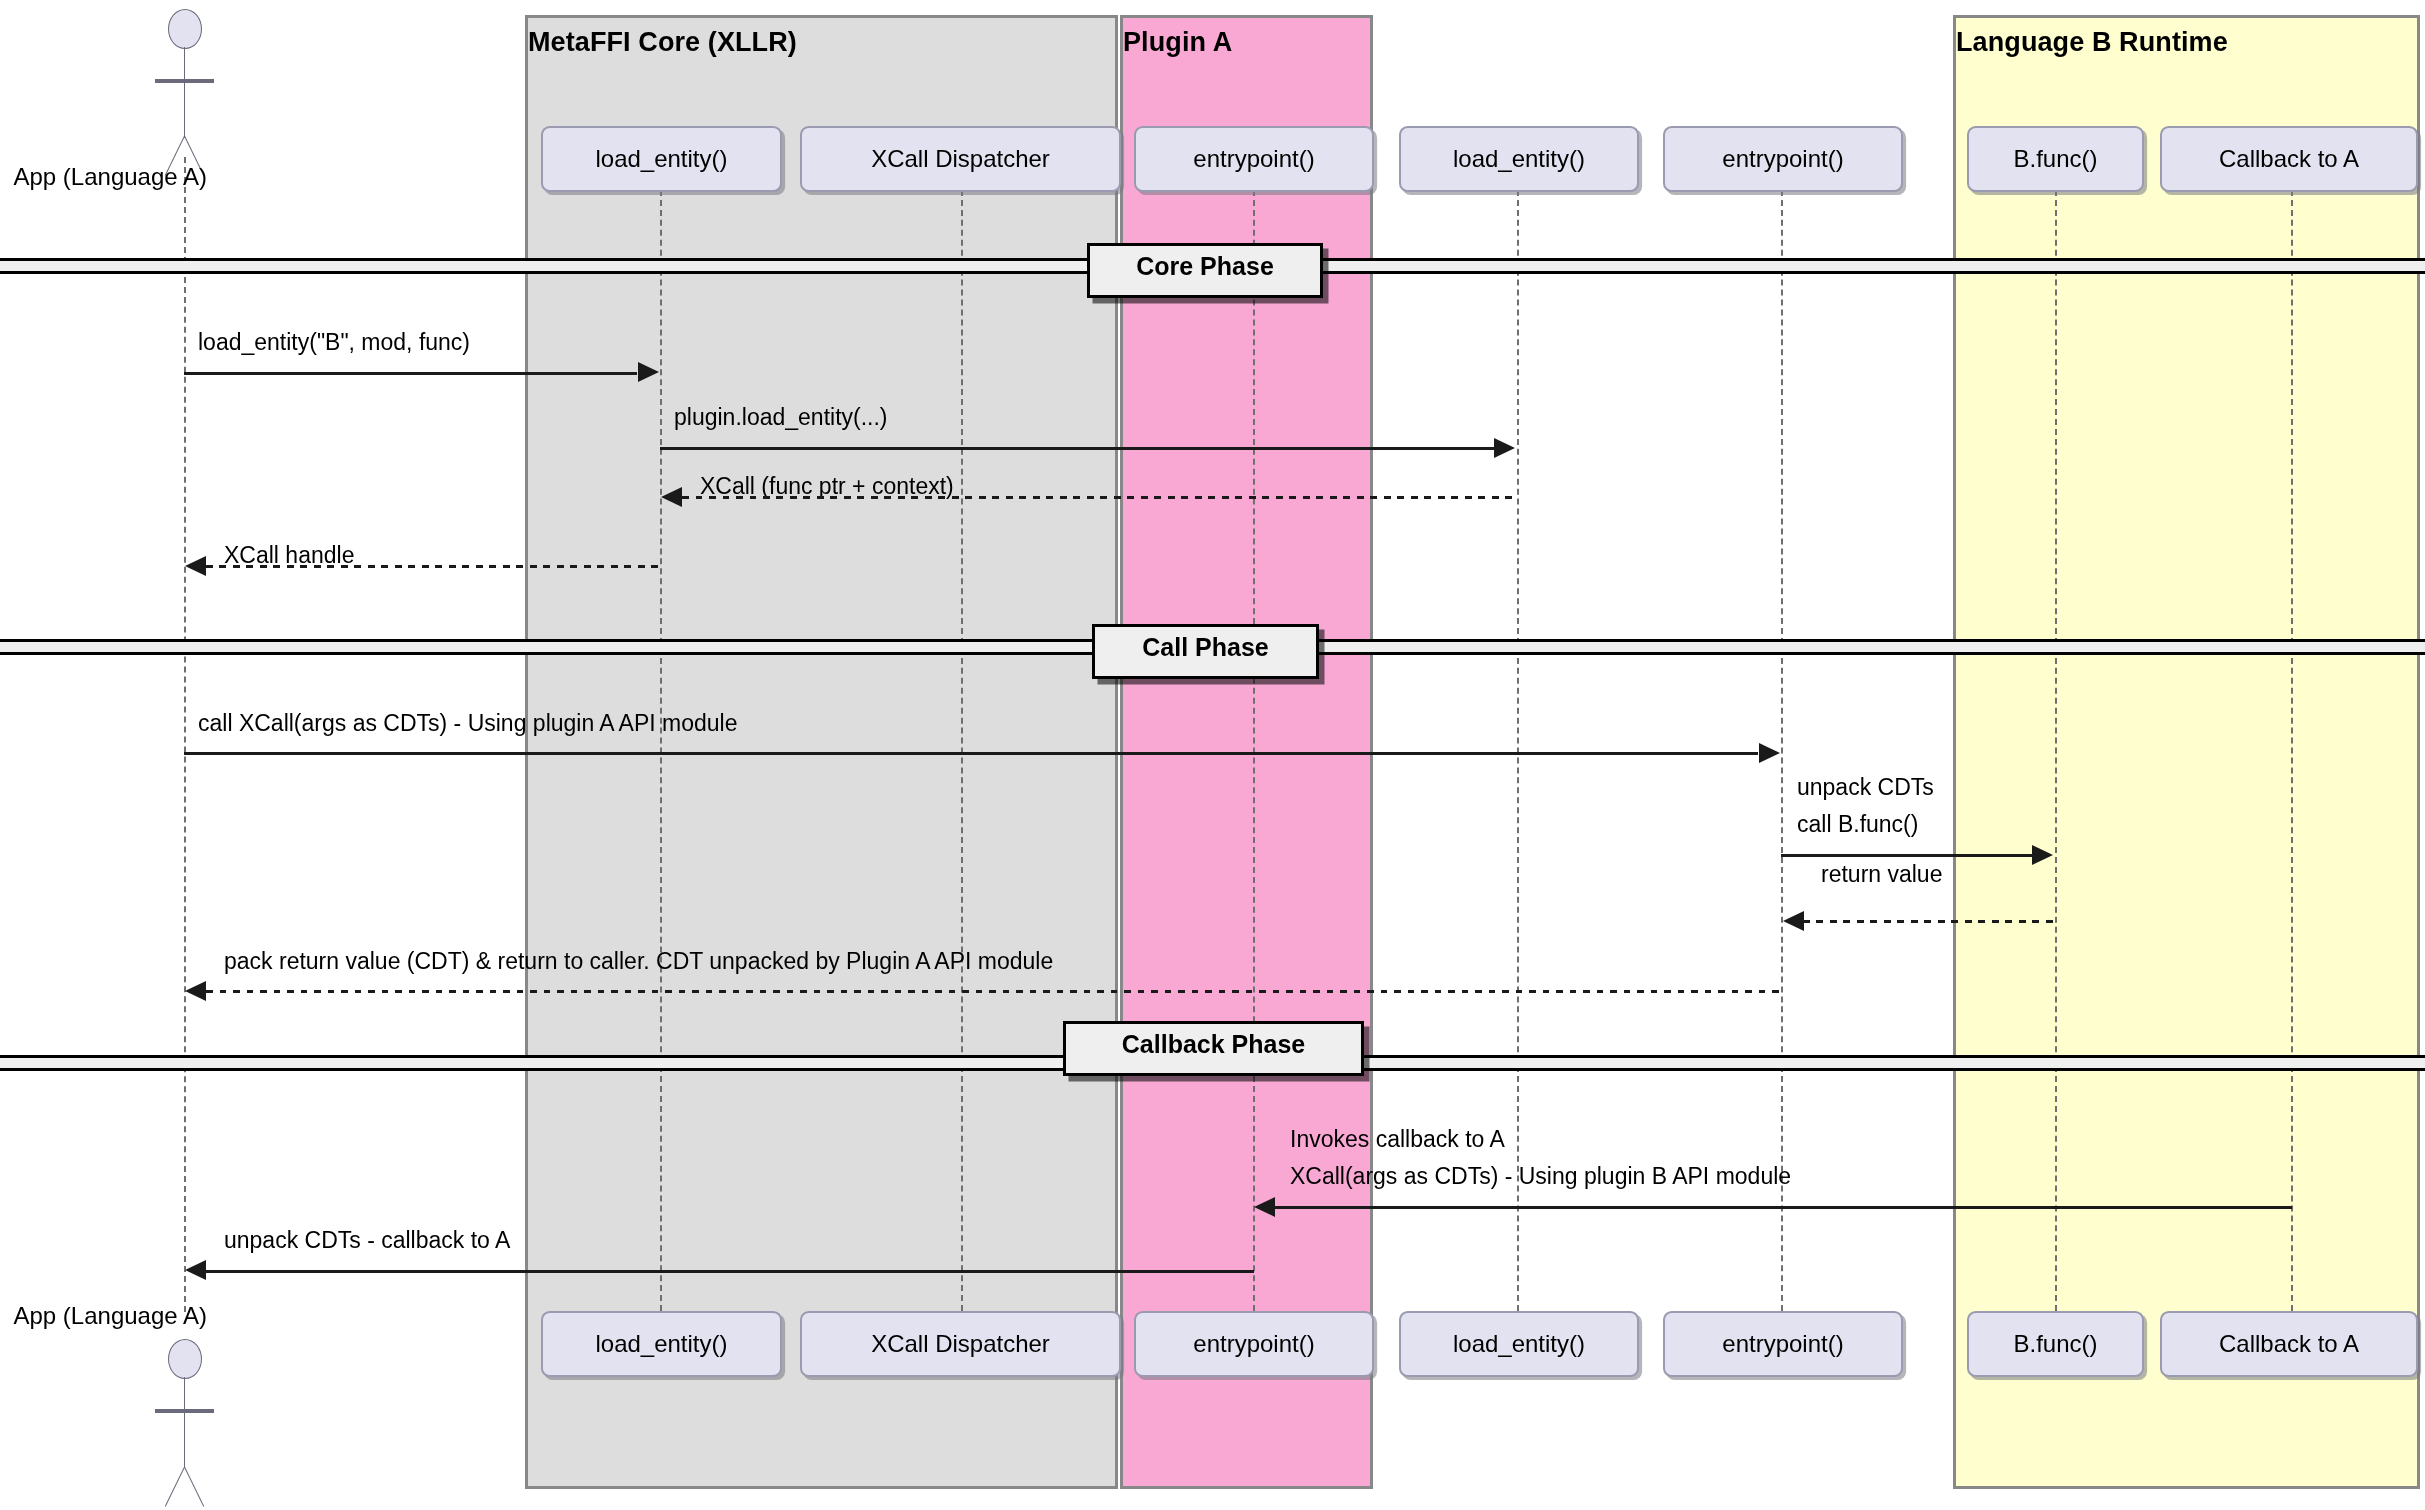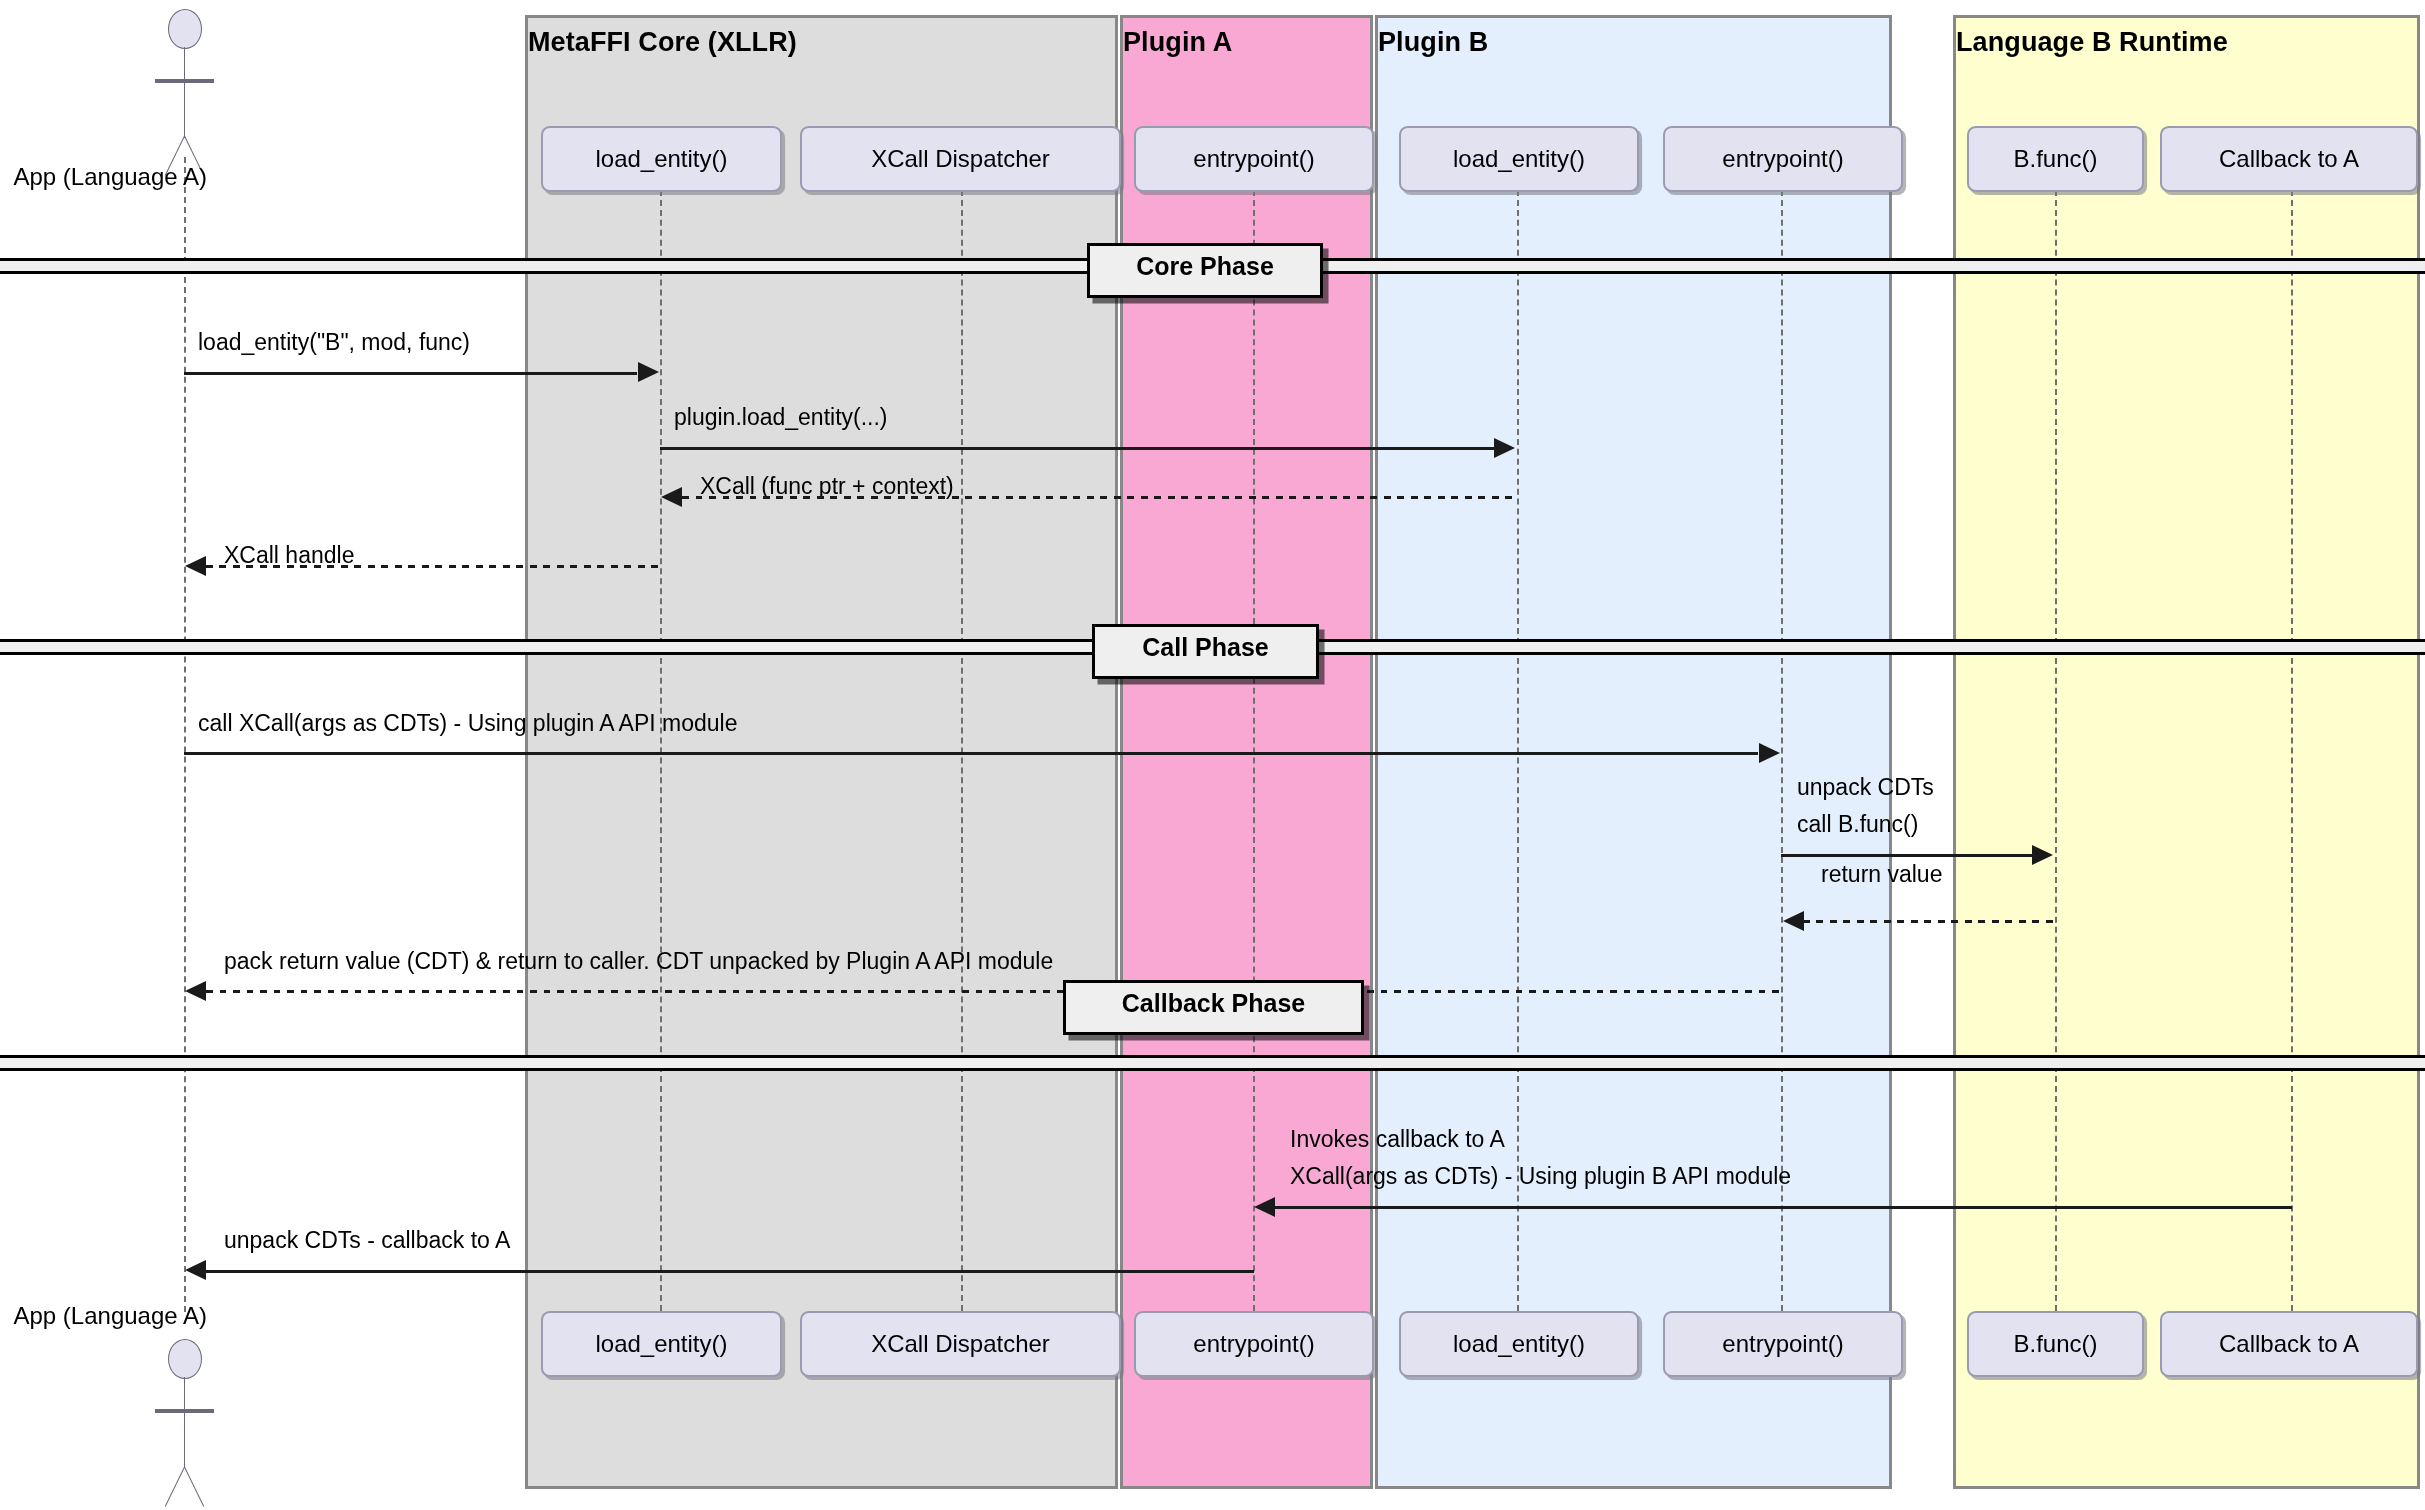--- a/index.html
+++ b/index.html
@@ -54,23 +54,20 @@
 <div id="diagram">
 
   <div class="group" style="left:525px;top:15.4px;width:593px;height:1474px;background:#DDDDDD;">
     <div class="group-title">MetaFFI Core (XLLR)</div>
   </div>
 
   <div class="group" style="left:1120px;top:15.4px;width:253px;height:1474px;background:#f9a8d4;">
     <div class="group-title">Plugin A</div>
   </div>
 
-  <div class="group" style="left:1375px;top:15.4px;width:517px;height:1474px;background:#E3EFFD;">
-    <div class="group-title">Plugin B</div>
-  </div>
 
   <div class="group" style="left:1953px;top:15.4px;width:467px;height:1474px;background:#FEFECE;">
     <div class="group-title">Language B Runtime</div>
   </div>
 
   <div class="actor-lifeline" style="left:184px;top:157px;height:1155px;"></div>
   <div class="lifeline" style="left:660px;top:190px;height:1121px;"></div>
   <div class="lifeline" style="left:961px;top:190px;height:1121px;"></div>
   <div class="lifeline" style="left:1253px;top:190px;height:1121px;"></div>
   <div class="lifeline" style="left:1517px;top:190px;height:1121px;"></div>
@@ -142,21 +139,21 @@
 
   <div class="msg-label" style="left:1821px;top:862px;">return value</div>
   <div class="msg-line msg-dotted" style="left:1803px;top:920px;width:251px;"></div>
   <div class="arrowhead arrow-left" style="left:1783px;top:911px;"></div>
 
   <div class="msg-label" style="left:224px;top:949px;">pack return value (CDT) &amp; return to caller. CDT unpacked by Plugin A API module</div>
   <div class="msg-line msg-dotted" style="left:206px;top:990px;width:1576px;"></div>
   <div class="arrowhead arrow-left" style="left:185px;top:981px;"></div>
 
   <div class="divider-line" style="top:1055px;"></div>
-  <div class="divider-label" style="left:1063px;top:980px;width:301px;height:55px;">Callback Phase</div>
+  <div class="divider-label" style="left:1063px;top:1021px;width:301px;height:55px;">Callback Phase</div>
 
   <div class="msg-label" style="left:1290px;top:1127px;">Invokes callback to A</div>
   <div class="msg-label" style="left:1290px;top:1164px;">XCall(args as CDTs) - Using plugin B API module</div>
   <div class="msg-line msg-solid" style="left:1275px;top:1206px;width:1017px;"></div>
   <div class="arrowhead arrow-left" style="left:1254px;top:1197px;"></div>
 
   <div class="msg-label" style="left:224px;top:1228px;">unpack CDTs - callback to A</div>
   <div class="msg-line msg-solid" style="left:206px;top:1270px;width:1048px;"></div>
   <div class="arrowhead arrow-left" style="left:185px;top:1260px;"></div>
 

